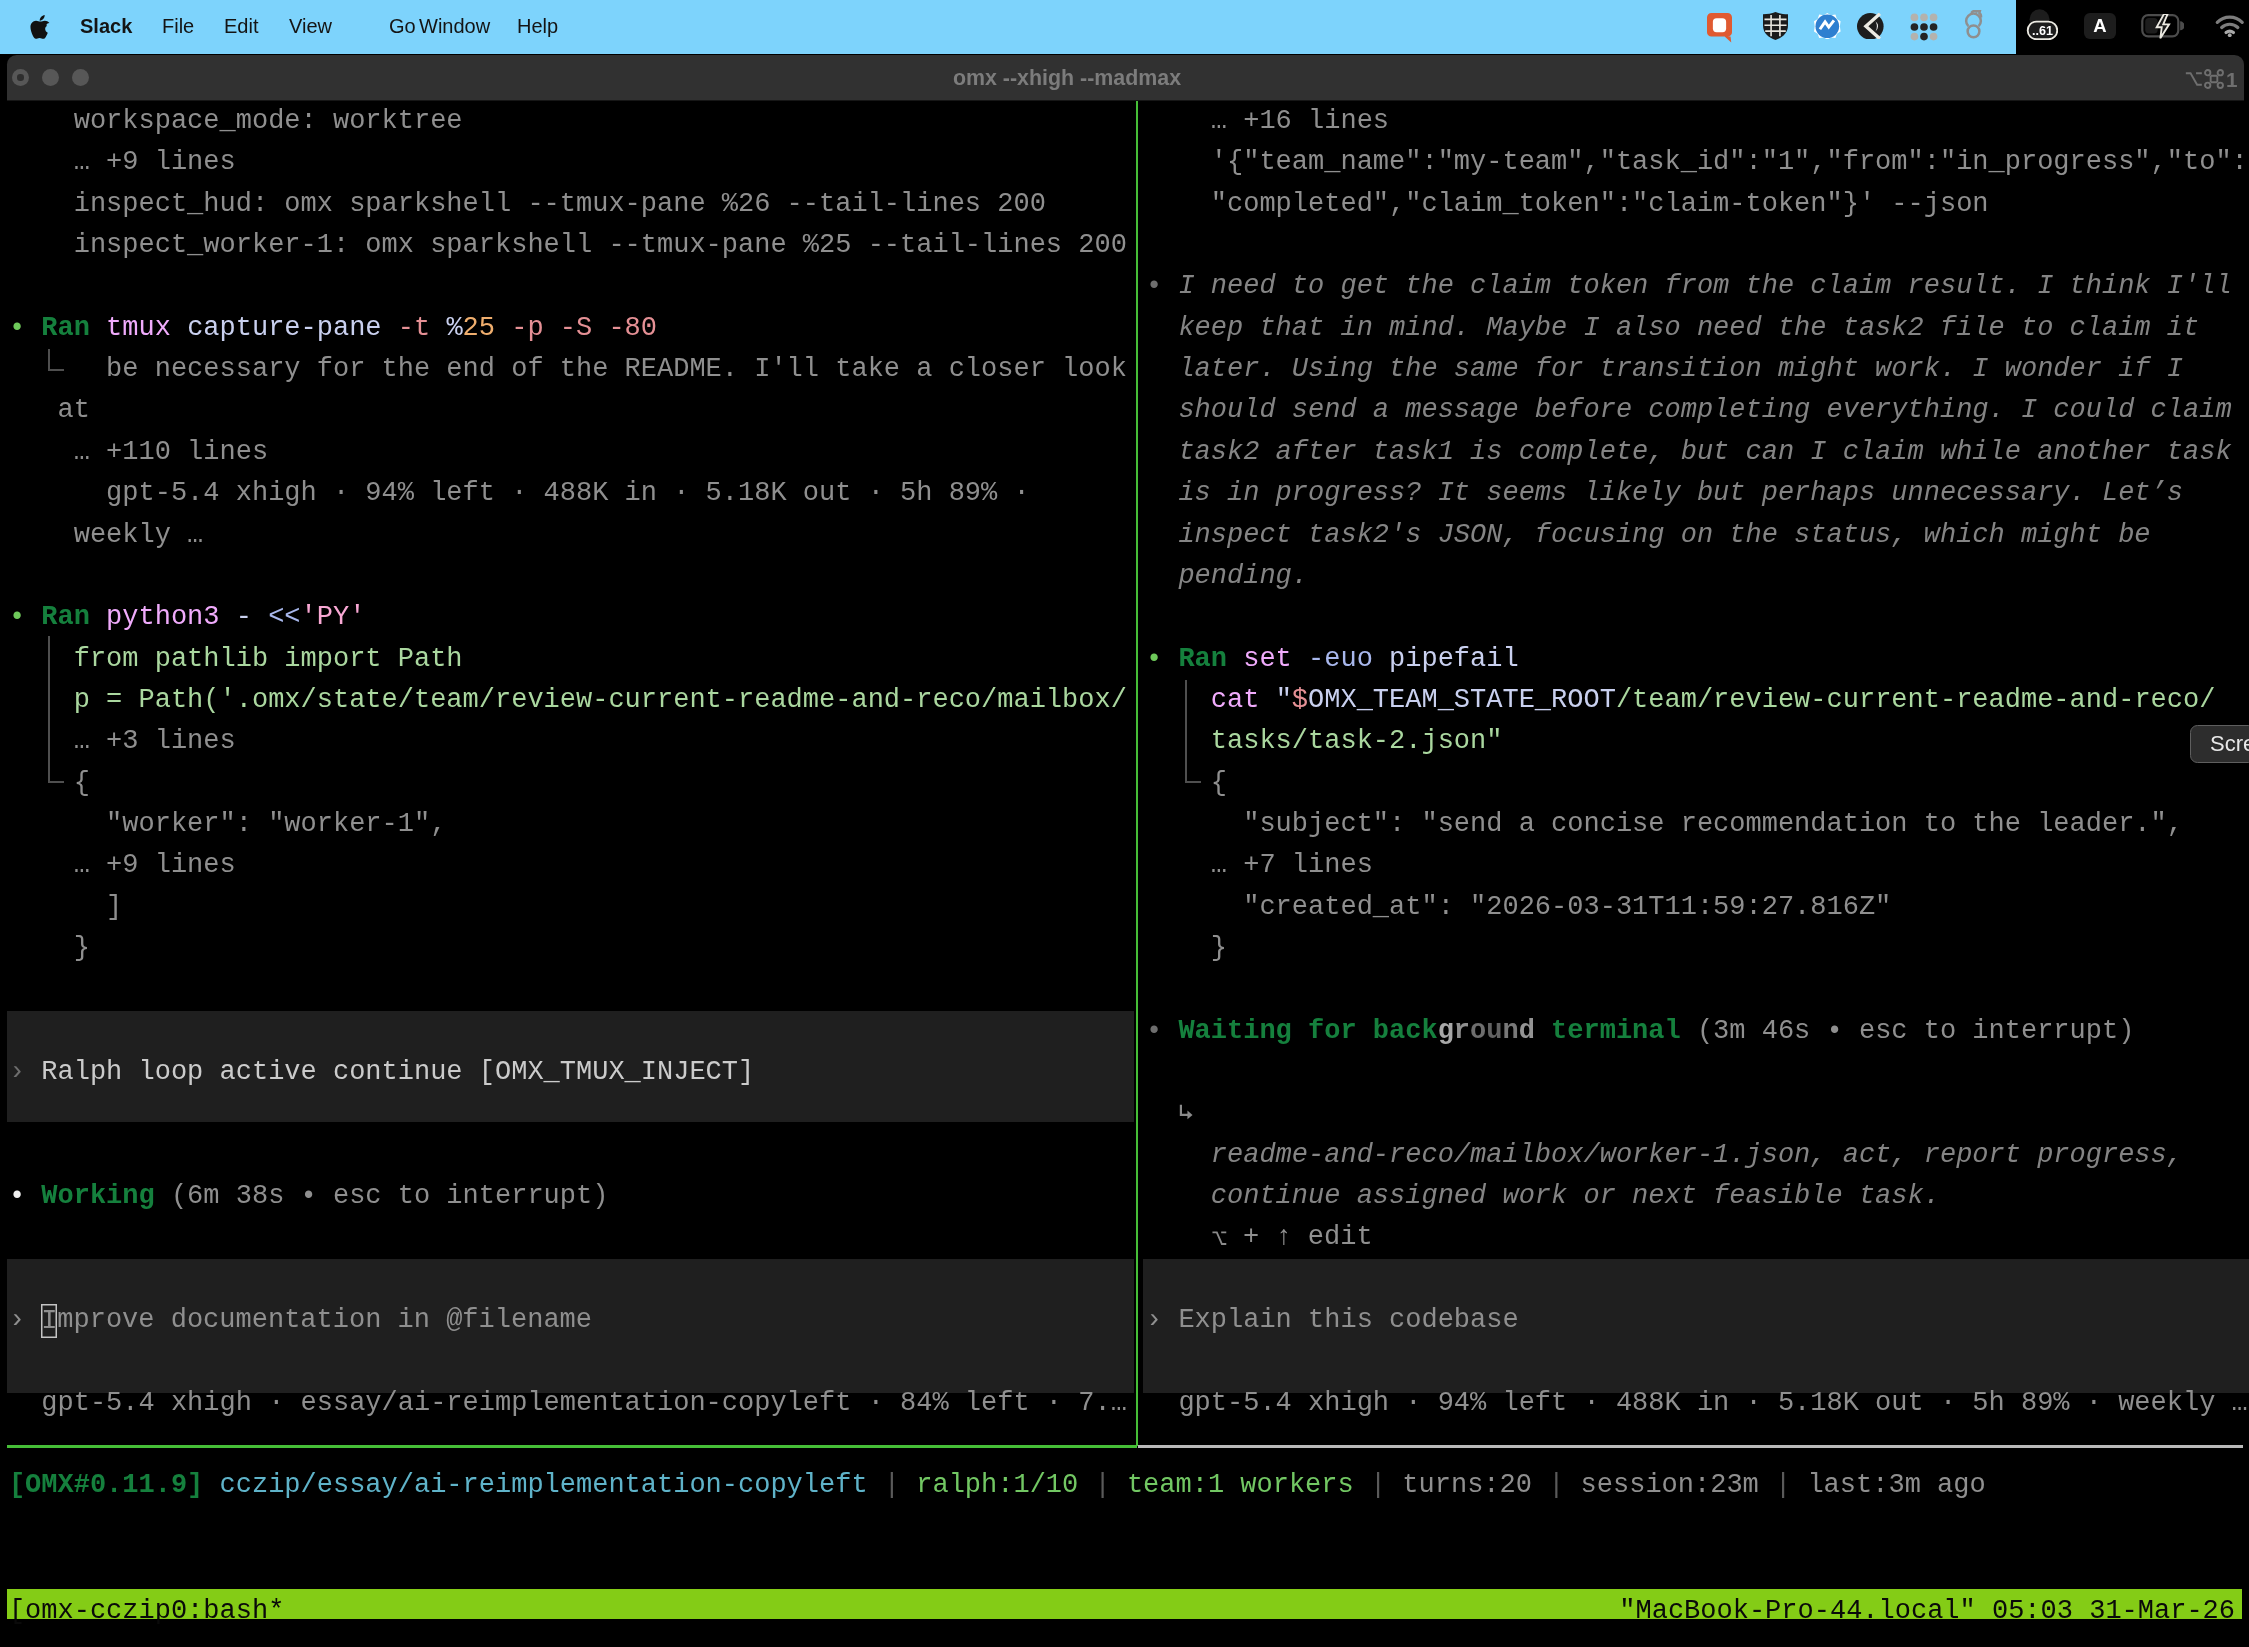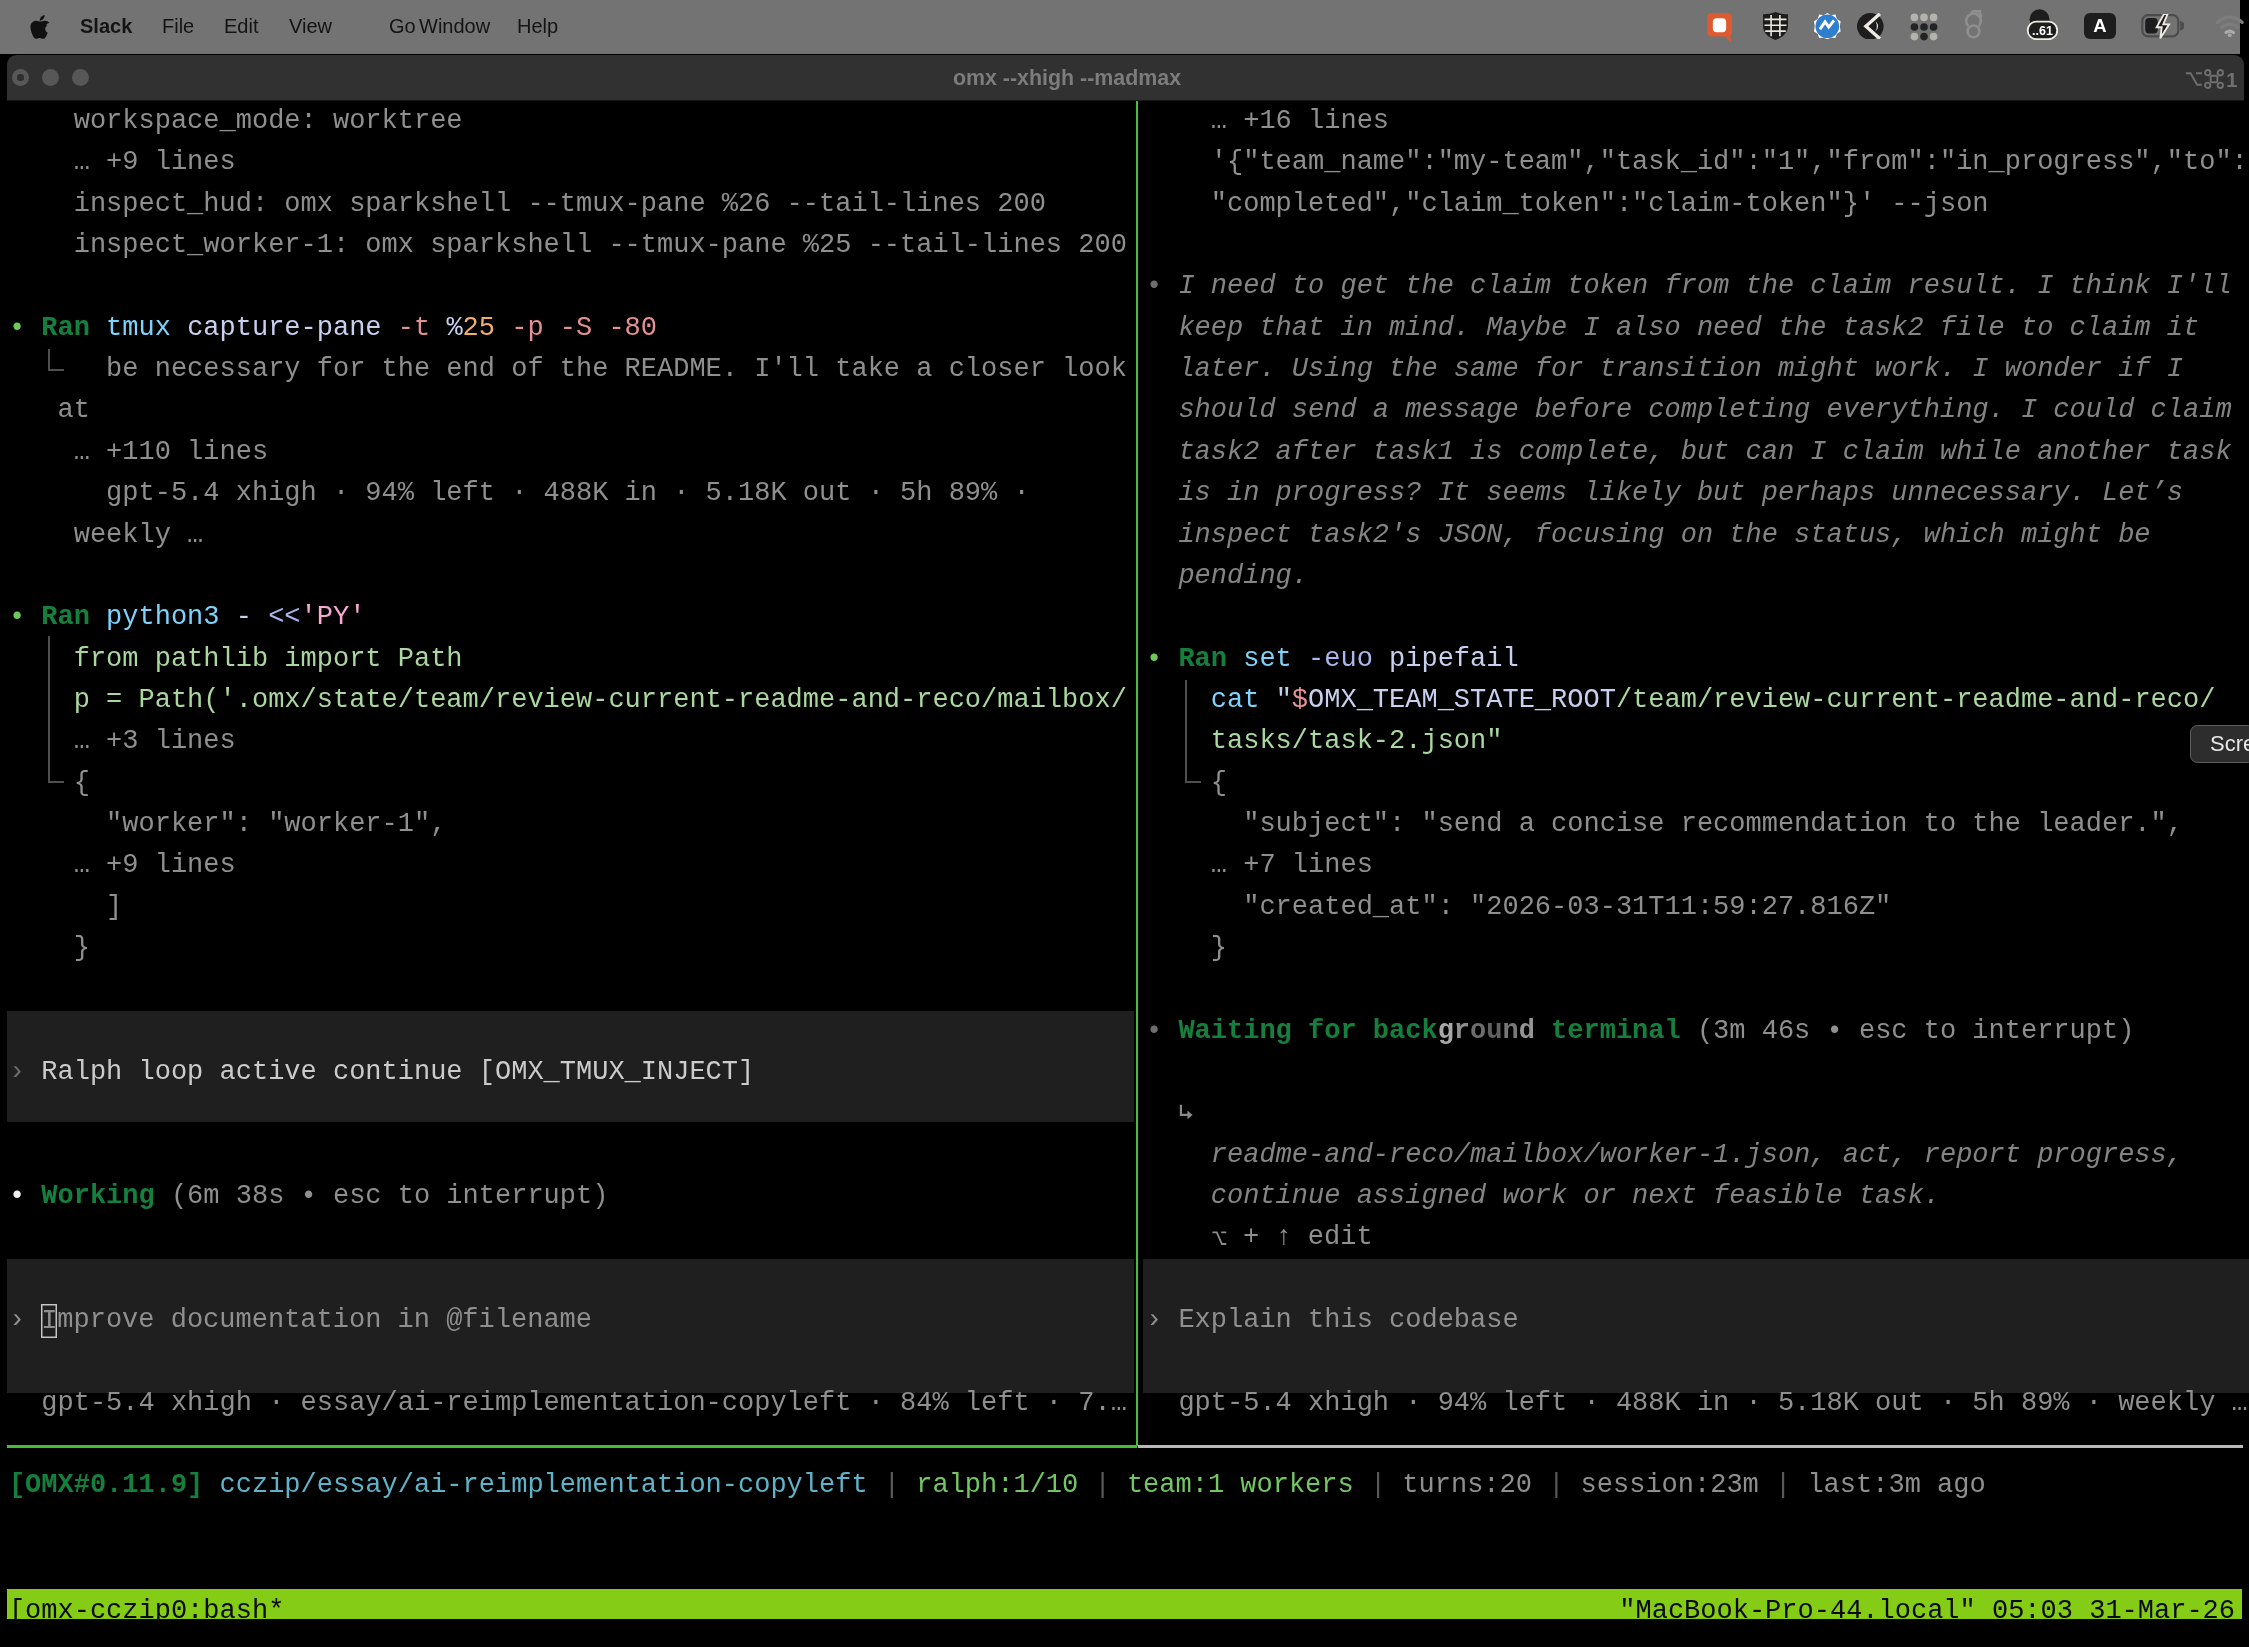--- a/index.html
+++ b/index.html
@@ -1,28 +1,28 @@
 <!DOCTYPE html>
 <html style="font-size:11.8px"><head><meta charset="utf-8">
 <style>
 * {margin:0;padding:0;box-sizing:border-box}
 html,body {width:2250px;height:1648px;background:#000;overflow:hidden;position:relative}
 body {font-family:"Liberation Mono",monospace}
-.menubar {position:absolute;left:0;top:0;width:2240px;height:54px;background:#737373;font-family:"Liberation Sans",sans-serif;font-size:20px;color:#141414}
+.menubar {position:absolute;left:0;top:0;width:2016px;height:54px;background:#7dd3fc;font-family:"Liberation Sans",sans-serif;font-size:20px;color:#141414}
 .window {position:absolute;left:6.6px;top:55px;width:2237px;height:1592px;background:#000;border-radius:9.6px 9.6px 0 0}
 .titlebar {position:absolute;left:6.6px;top:55px;width:2237px;height:46px;background:#313131;border-radius:9.6px 9.6px 0 0;border-bottom:1.5px solid #161616}
 .tl {position:absolute;top:69px;width:17px;height:17px;border-radius:50%;background:#575757}
 .title {position:absolute;top:66px;left:0;width:2134px;text-align:center;font-family:"Liberation Sans",sans-serif;font-size:21.4px;font-weight:bold;color:#7c7c7c}
 .ln {position:absolute;height:41px;line-height:41px;font-size:27px;white-space:pre;color:#8f8f8f}
 .g {color:#8f8f8f}
 .gi {color:#848484;font-style:italic}
 .w {color:#efefef}
 .wb {color:#15803d;font-weight:bold}
 .grn {color:#6ec95a}
-.blu {color:#7dd3fc}
+.blu {color:#f0abfc}
 .lav {color:#c9d0ef}
 .lav2 {color:#a8b7ec}
 .sal {color:#e59095}
 .org {color:#efae6e}
 .pur {color:#f9a8d4}
 .pgr {color:#aad79f}
 .cyn {color:#5fb3c9}
 .sgn {color:#72c763}
 .dim {color:#5a5a5a}
 .dim2 {color:#6e6e6e}

